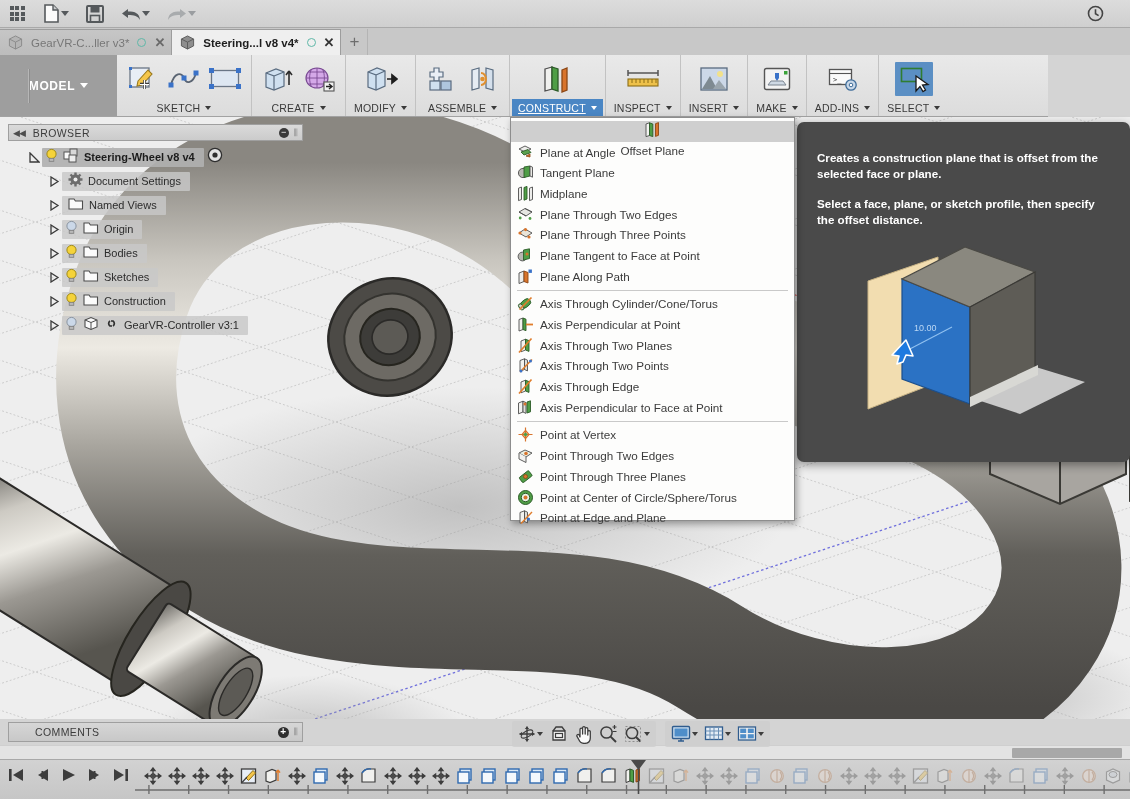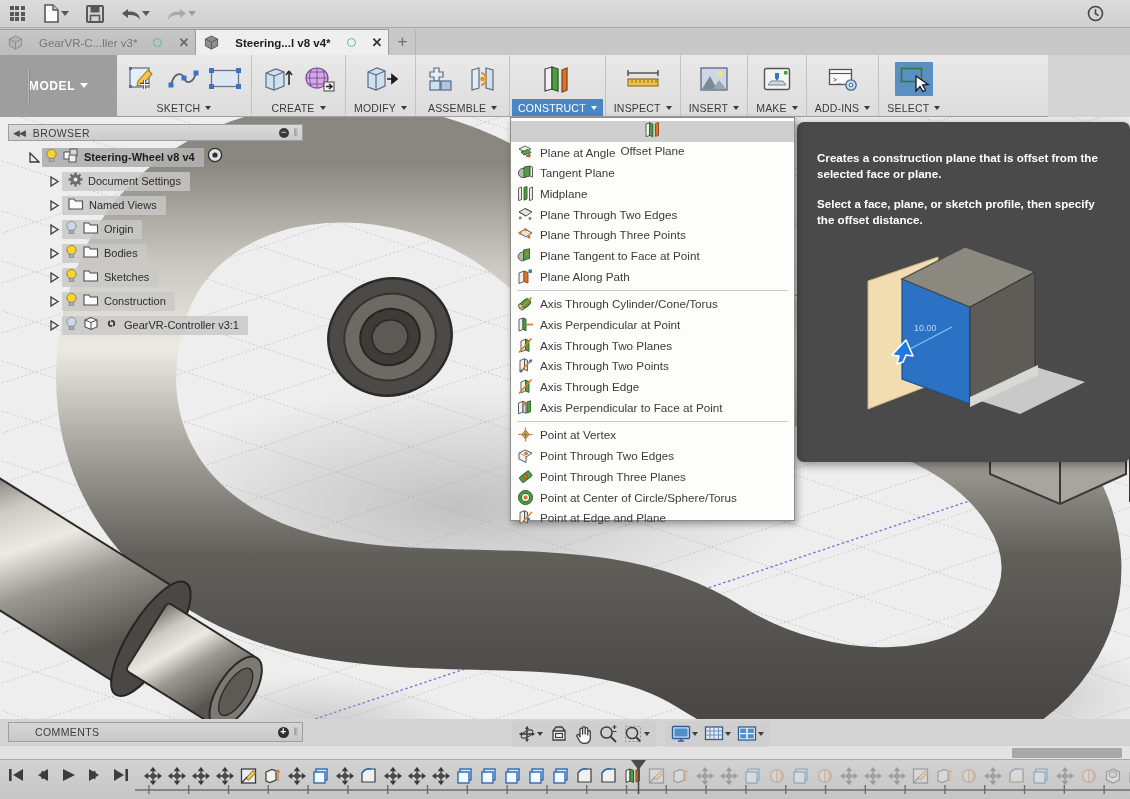--- a/index.html
+++ b/index.html
@@ -22,21 +22,21 @@
   
   .grid9{ width:15px;height:15px; display:grid; grid-template-columns:repeat(3,4px);
           grid-template-rows:repeat(3,4px); gap:1.5px; }
   .grid9 i{ background:#55595c; display:block; }
 
   
   #tabs{ position:absolute; left:0; top:28px; width:1130px; height:27px;
          background:#c8c8c8; display:flex; align-items:flex-end; }
   .tab{ height:26px; display:flex; align-items:center; padding:0 6px 0 8px;
         border-right:1px solid #9d9d9d; border-top:1px solid #9d9d9d;
-        background:linear-gradient(#c6c6c6,#bcbcbc); gap:16px; cursor:default;
+        background:linear-gradient(#c6c6c6,#bcbcbc); gap:8px; cursor:default;
         font-size:11.5px; color:#777; }
   .tab.active{ background:#efefef; color:#1d1d1d; font-weight:bold; }
   .tab .cube{ width:15px;height:15px; flex:none; }
   .tab .dot{ width:9px;height:9px;border:1.6px solid #5fb8a8;border-radius:50%; flex:none;}
   .tab .x{ font-size:13px; color:#6a6a6a; line-height:1; font-weight:bold;}
   .tab.active .x{ color:#333; }
   .tabplus{ width:27px;height:26px;display:flex;align-items:center;justify-content:center;
             font-size:17px;color:#6e6e6e; border-right:1px solid #b4b4b4; cursor:default;}
 
   
@@ -51,21 +51,21 @@
   #modelbox .c{ width:0;height:0;border-left:4px solid transparent;border-right:4px solid transparent;
                 border-top:5px solid #fff;}
   .rgroup{ display:flex; flex-direction:column; justify-content:space-between;
            border-right:1px solid #c2c2c2; padding:3px 2px 0; position:relative;}
   .ricons{ display:flex; align-items:center; justify-content:center; gap:3px; flex:1; padding:0 5px;}
   .ricon{ width:38px;height:34px; display:flex;align-items:center;justify-content:center; cursor:default;}
   .rlabel{ height:17px; display:flex; align-items:center; justify-content:center; gap:5px;
            font-size:10.5px; color:#3a3a3a; padding:0 6px; letter-spacing:.2px;}
   .rlabel .c{ width:0;height:0;border-left:3.5px solid transparent;border-right:3.5px solid transparent;
               border-top:4.5px solid #3a3a3a; }
-  .rgroup.active .rlabel{ background:#4a86c4; color:#fff; }
+  .rgroup.active .rlabel{ background:#4a86c4; color:#fff;text-decoration:underline; }
   .rgroup.active .rlabel .c{ border-top-color:#fff;}
   .ricon.selbox{ background:#5b8fc4; border-radius:1px;}
 
   
   #viewport{ position:absolute; left:0; top:117px; width:1130px; height:602px;
              overflow:hidden; background:#eeeeee; }
   #vpgrid{ position:absolute; left:-300px; top:-250px; width:1800px; height:1200px; }
 
   
   #browser{ position:absolute; left:8px; top:124px; width:295px; }

